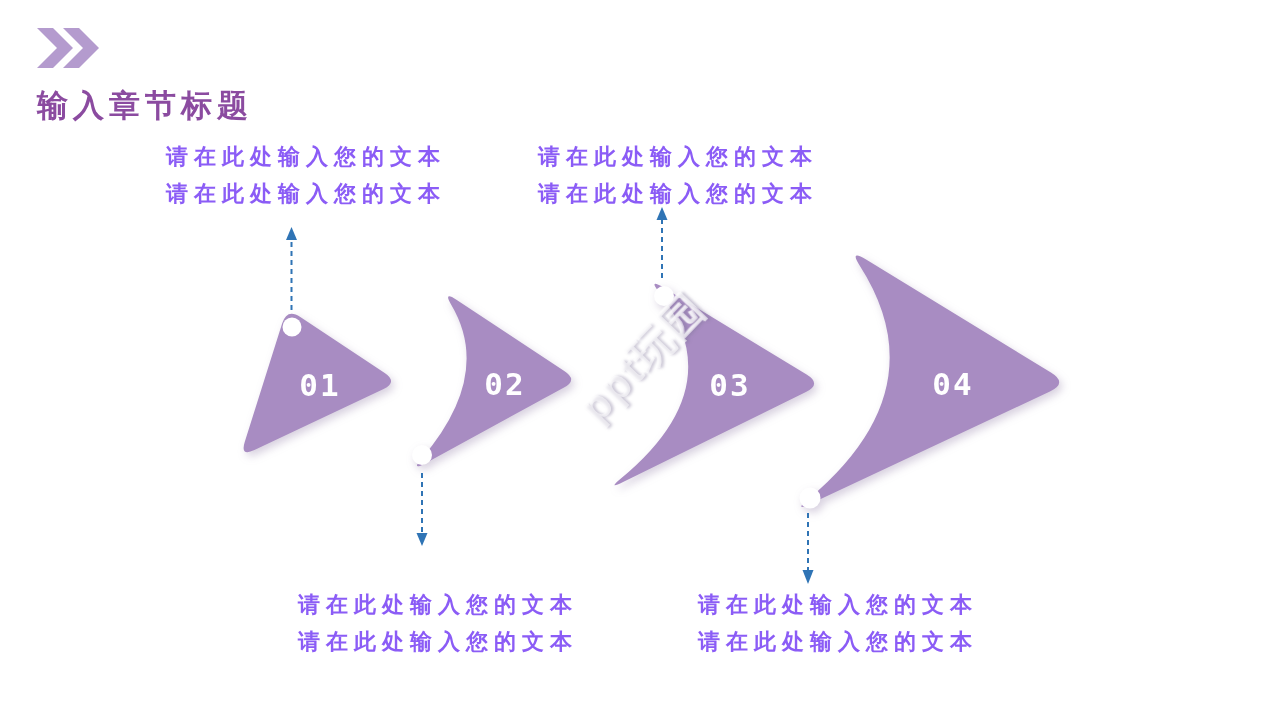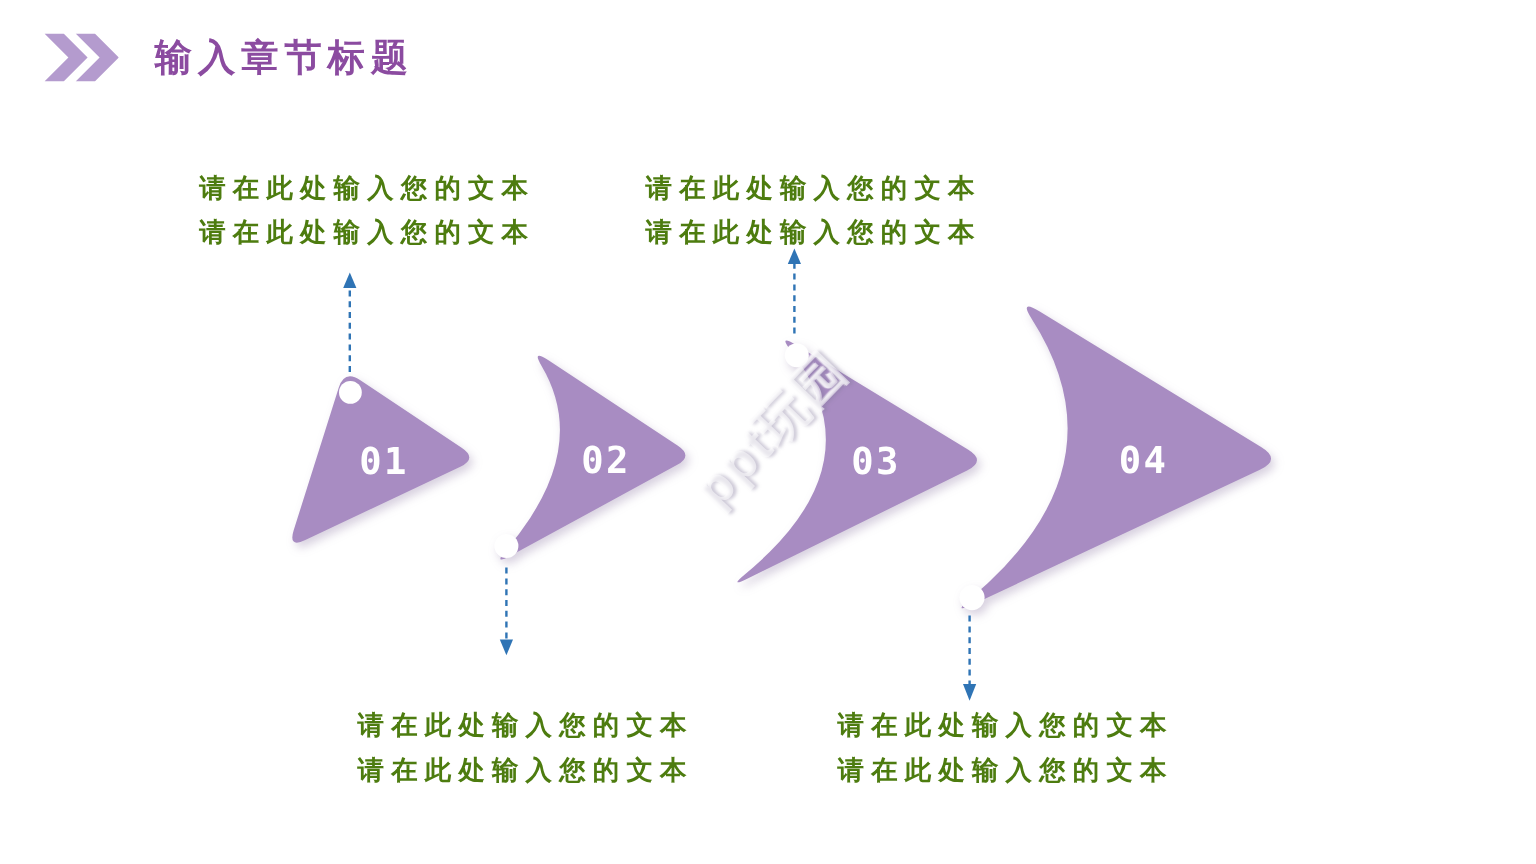--- a/index.html
+++ b/index.html
@@ -3,31 +3,31 @@
 <meta charset="utf-8">
 <style>
   html,body{margin:0;padding:0;}
   body{
     width:1280px;height:720px;background:#ffffff;overflow:hidden;
     font-family:"Liberation Sans","DejaVu Sans",sans-serif;position:relative;
   }
   .slide{position:absolute;inset:0;width:1280px;height:720px;}
 
   
-  .header{position:absolute;left:37px;top:28px;display:flex;align-items:flex-start;gap:30px;}
+  .header{position:absolute;left:37px;top:28px;display:flex;align-items:flex-start;gap:18px;flex-direction:column;}
   .header h1{
     margin:0;font-size:31px;font-weight:bold;color:#8b4ba0;
     letter-spacing:5px;line-height:40px;
   }
   .chevrons{display:block;}
 
   
   .callout{position:absolute;width:310px;}
   .callout .line{
-    font-size:22px;font-weight:bold;color:#4d7c0f;letter-spacing:6px;
+    font-size:22px;font-weight:bold;color:#8b5cf6;letter-spacing:6px;
     line-height:37px;white-space:nowrap;
   }
   #callout-1{left:166px;top:138px;}
   #callout-3{left:538px;top:138px;}
   #callout-2{left:298px;top:586px;}
   #callout-4{left:698px;top:586px;}
 
   
   .diagram{position:absolute;left:0;top:0;}
   .step-shape{fill:#a88cc2;}

